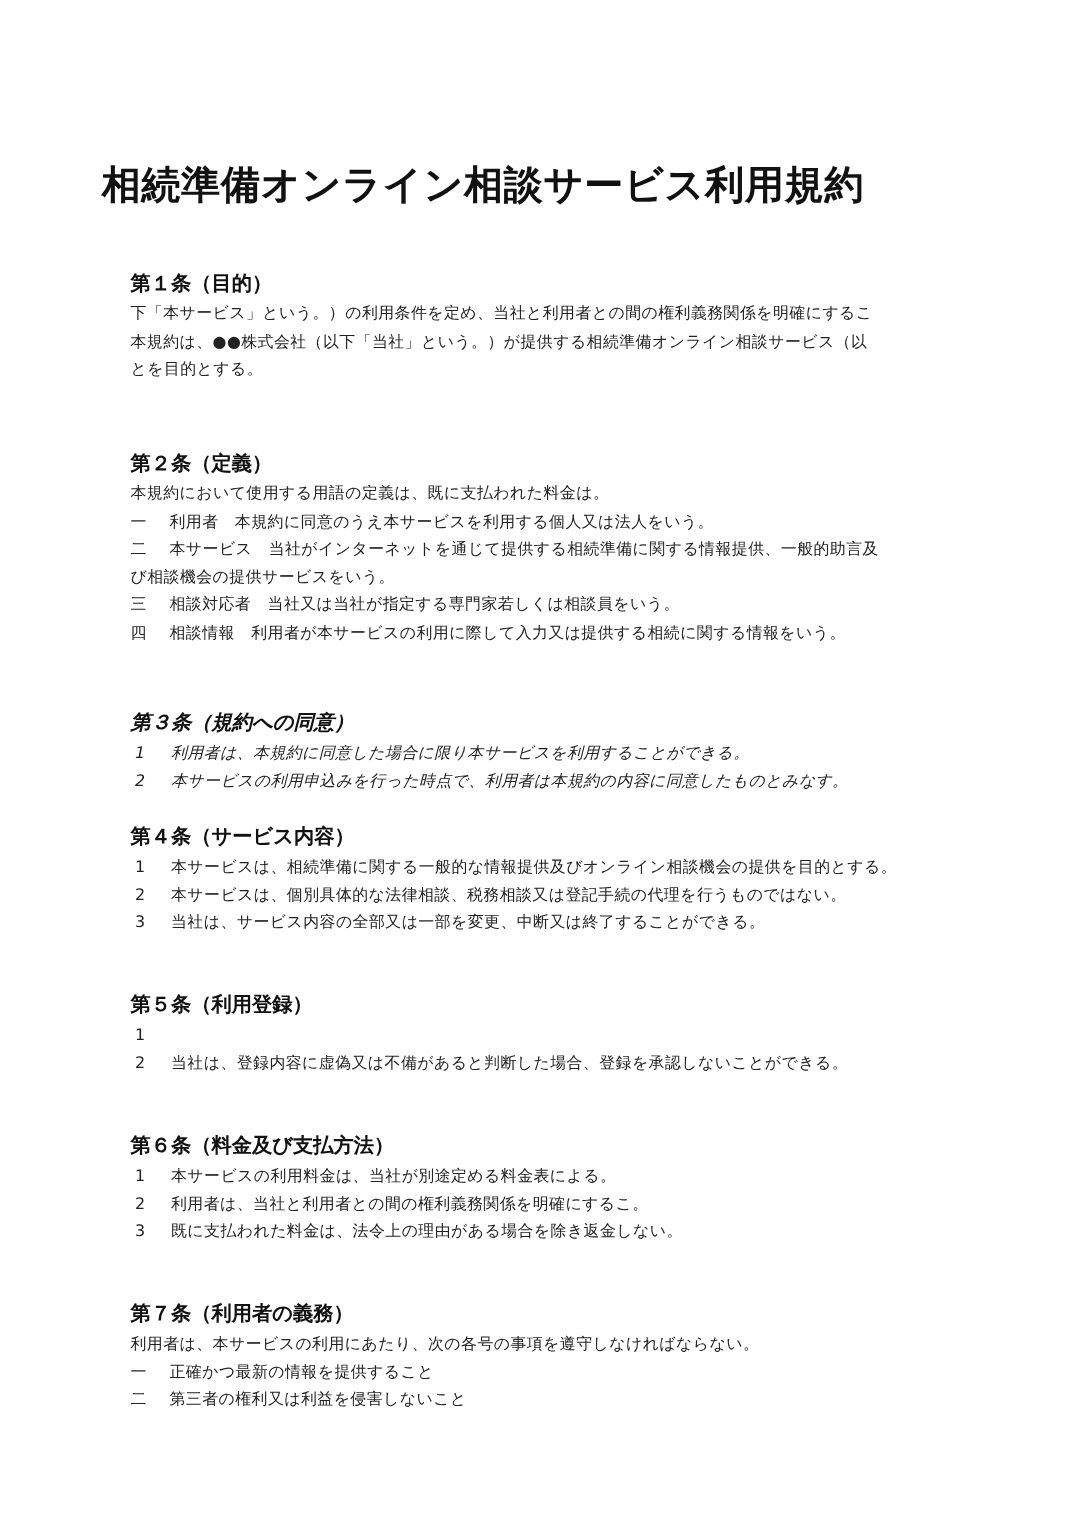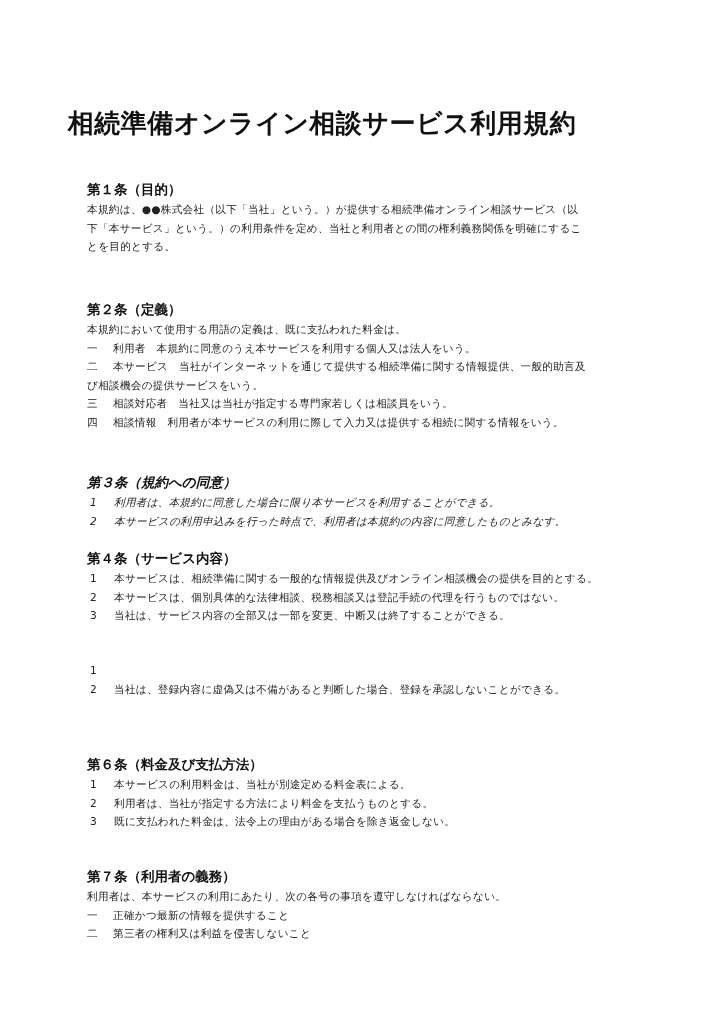--- a/index.html
+++ b/index.html
@@ -14,22 +14,22 @@
   .item .mark { width: 24px; flex: none; padding-left: 3px; }
   .item.kanji .mark { padding-left: 0; width: 26px; }
 </style>
 </head>
 <body>
 
 <div class="title">相続準備オンライン相談サービス利用規約</div>
 
 <div class="article" style="top:180px;">
   <h2>第１条（目的）</h2>
+  <div class="line">下「本サービス」という。）の利用条件を定め、当社と利用者との間の権利義務関係を明確にするこ</div>
   <div class="line">本規約は、●●株式会社（以下「当社」という。）が提供する相続準備オンライン相談サービス（以</div>
-  <div class="line">下「本サービス」という。）の利用条件を定め、当社と利用者との間の権利義務関係を明確にするこ</div>
   <div class="line">とを目的とする。</div>
 </div>
 
 <div class="article" style="top:300px;">
   <h2>第２条（定義）</h2>
   <div class="line">本規約において使用する用語の定義は、既に支払われた料金は。</div>
   <div class="item kanji">
       <span class="mark">一</span>
       <span>利用者　本規約に同意のうえ本サービスを利用する個人又は法人をいう。</span>
     </div>
@@ -70,38 +70,39 @@
       <span class="mark">2</span>
       <span>本サービスは、個別具体的な法律相談、税務相談又は登記手続の代理を行うものではない。</span>
     </div>
   <div class="item">
       <span class="mark">3</span>
       <span>当社は、サービス内容の全部又は一部を変更、中断又は終了することができる。</span>
     </div>
 </div>
 
 <div class="article" style="top:661px;">
+  <h2>第５条（利用登録）</h2>
   <div class="item">
       <span class="mark">1</span>
     </div>
   <div class="item">
       <span class="mark">2</span>
       <span>当社は、登録内容に虚偽又は不備があると判断した場合、登録を承認しないことができる。</span>
     </div>
 </div>
 
 <div class="article" style="top:755px;">
   <h2>第６条（料金及び支払方法）</h2>
   <div class="item">
       <span class="mark">1</span>
       <span>本サービスの利用料金は、当社が別途定める料金表による。</span>
     </div>
   <div class="item">
       <span class="mark">2</span>
-      <span>利用者は、当社が指定する方法により料金を支払うものとする。</span>
+      <span>利用者は、当社と利用者との間の権利義務関係を明確にするこ。</span>
     </div>
   <div class="item">
       <span class="mark">3</span>
       <span>既に支払われた料金は、法令上の理由がある場合を除き返金しない。</span>
     </div>
 </div>
 
 <div class="article" style="top:867px;">
   <h2>第７条（利用者の義務）</h2>
   <div class="line">利用者は、本サービスの利用にあたり、次の各号の事項を遵守しなければならない。</div>

